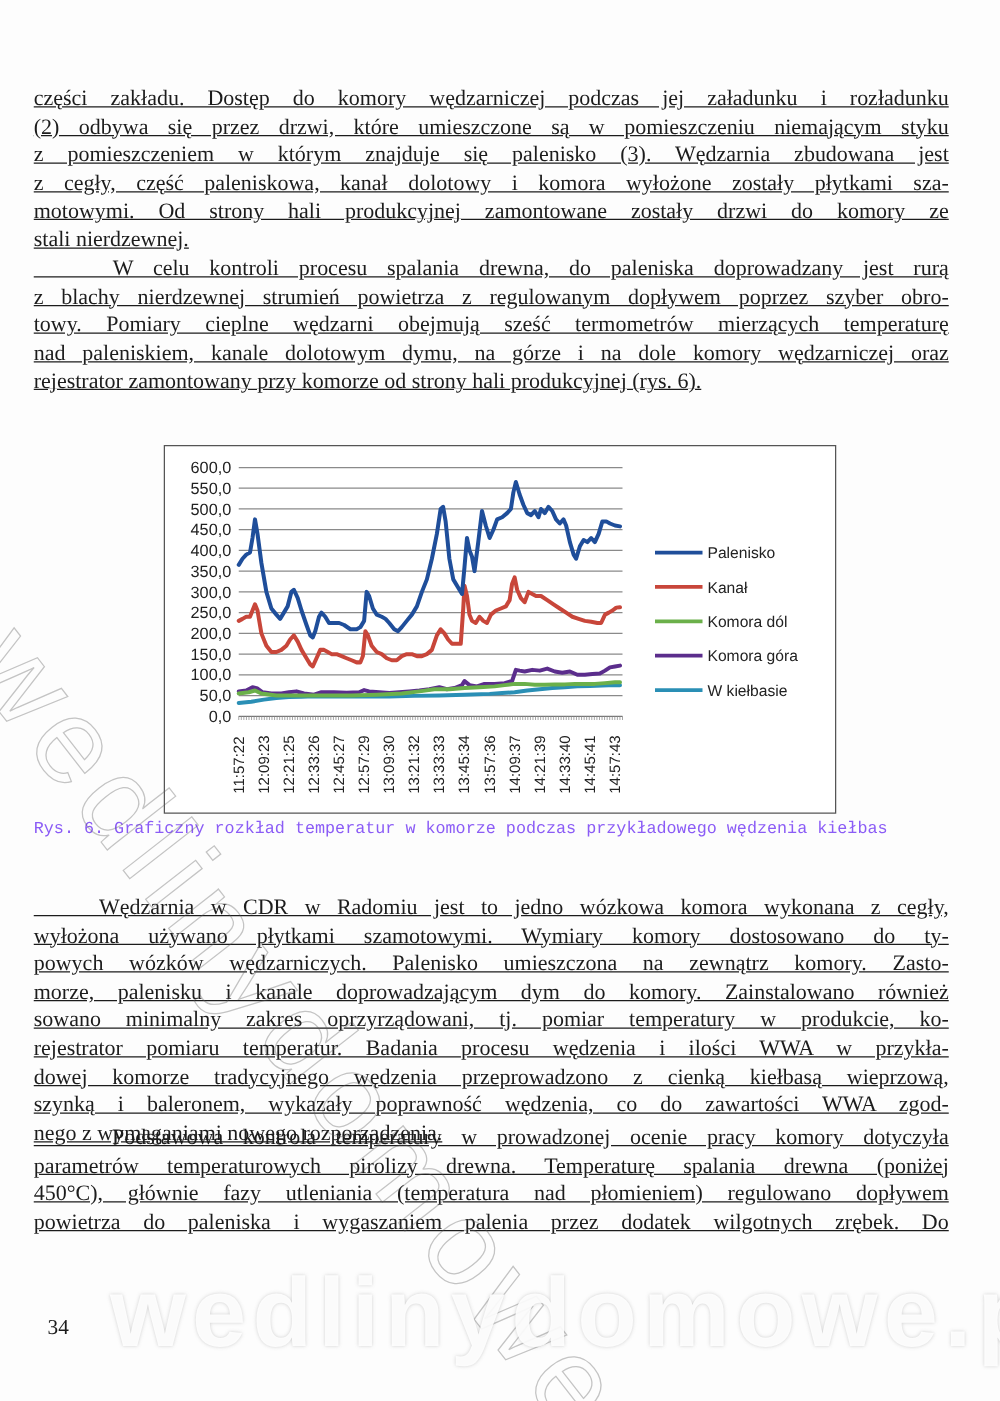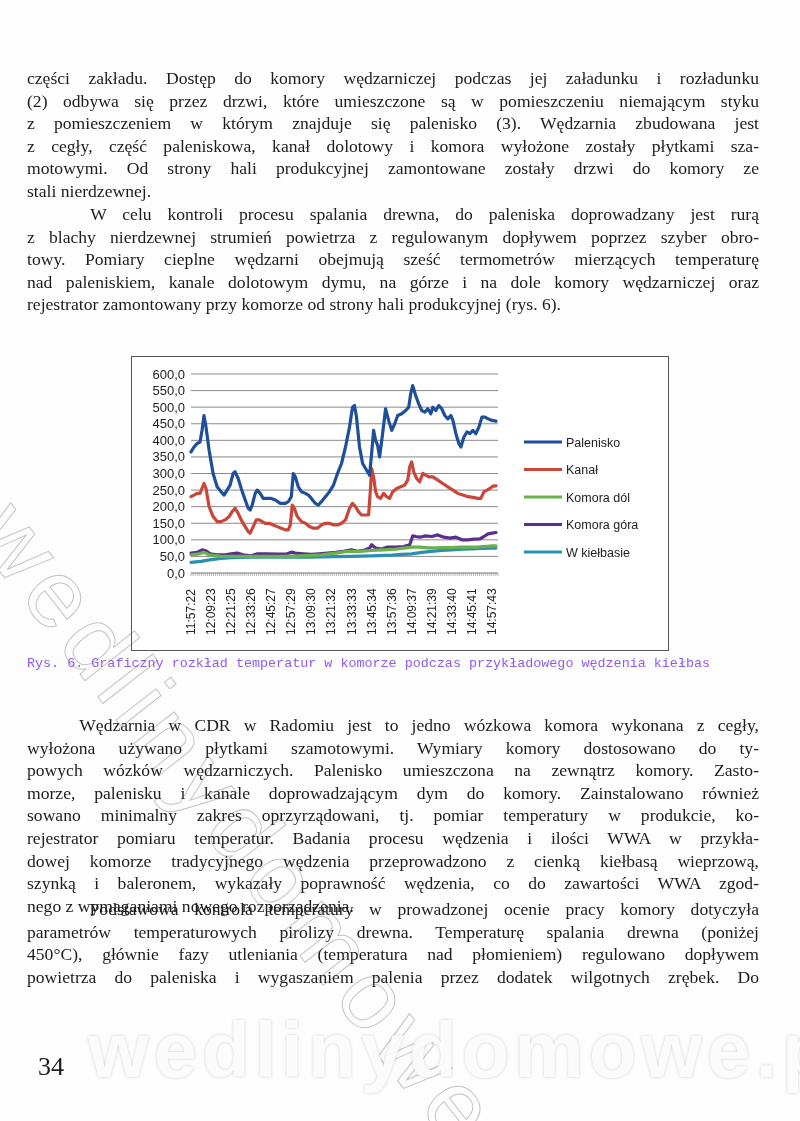--- a/index.html
+++ b/index.html
@@ -2,33 +2,33 @@
 <html><head>
 <meta charset="utf-8">
 <style>
   html, body { margin: 0; padding: 0; }
   body {
     width: 800px; height: 1121px; background: #fdfdfd; position: relative; overflow: hidden;
     font-family: "Liberation Serif", "DejaVu Serif", serif; color: #1c1c1c;
   }
   .para {
     position: absolute; left: 27px; width: 732px;
-    font-size: 17.6px; line-height: 22.6px; text-align: justify; margin: 0;
+    font-size: 17.6px; line-height: 22.6px; text-align: justify; margin: 0; text-decoration: underline;
   }
   .para .ln { display: block; text-align: justify; text-align-last: justify; white-space: nowrap; }
   .para .ln.last { text-align-last: left; }
   #p1 { top: 67px; }
   #p2 { top: 203px; }
   #p3 { top: 698px; margin-top: 16px; }
   #p4 { top: 898px; }
   .caption {
     position: absolute; left: 27px; top: 655px; font-size: 13.4px; line-height: 18px;
     font-family: Liberation Mono, monospace; color: #8b5cf6; white-space: nowrap;
   }
-  .page-number { position: absolute; left: 38px; top: 1052px; font-size: 26px; }
+  .page-number { position: absolute; left: 38px; top: 1052px; font-size: 17px; }
   .chart-frame {
     position: absolute; left: 131px; top: 356px; width: 538px; height: 295px;
     border: 1.5px solid #555; box-sizing: border-box; background: #fff;
   }
   .chart-frame svg { position: absolute; left: 0; top: 0; }
   .tick-label { font-family: "Liberation Sans", "DejaVu Sans", sans-serif; font-size: 13px; fill: #222; }
   .xtick-label { font-family: "Liberation Sans", "DejaVu Sans", sans-serif; font-size: 12px; fill: #222; }
   .legend-label { font-family: "Liberation Sans", "DejaVu Sans", sans-serif; font-size: 12.5px; fill: #222; }
   .watermark {
     position: absolute; left: 88px; top: 1005px; font-family: "Liberation Sans", "DejaVu Sans", sans-serif;

